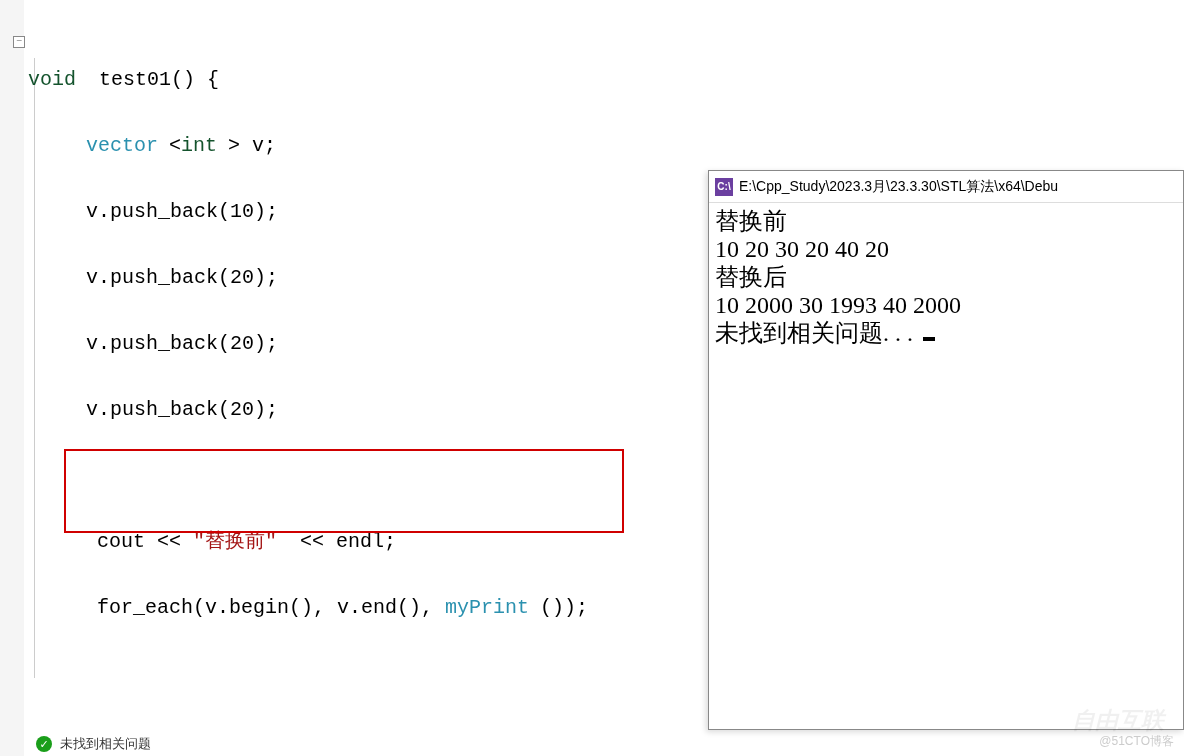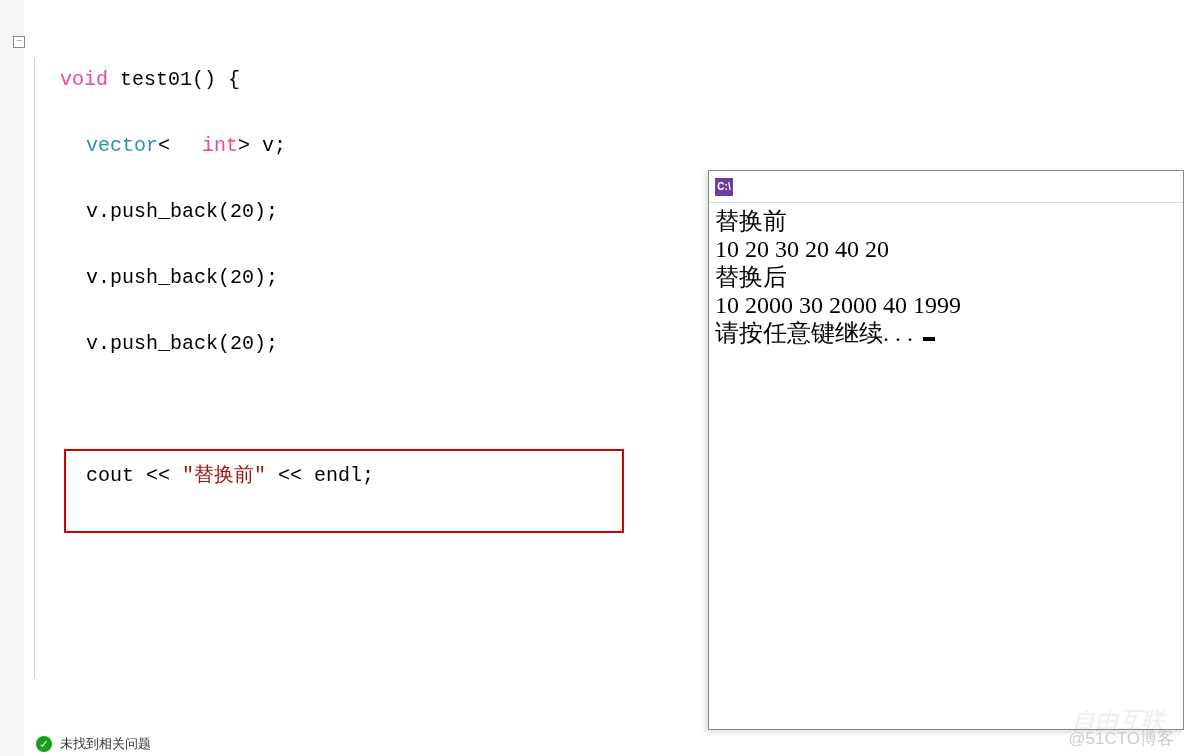--- a/index.html
+++ b/index.html
@@ -43,23 +43,23 @@
   cursor: pointer;
 }
 .code-area {
   position: absolute;
   left: 28px;
   top: 30px;
   line-height: 33px;
   white-space: pre;
 }
 .code-line { display: block; }
-.k-blue { color: #ec4899; margin-left: 32px; }
+.k-blue { color: #14532d; }
 .k-teal { color: #2b91af; text-align: right; }
-.k-black { color: #000; }
+.k-black { color: #000; padding-left: 11px; }
 .k-brown { color: #a31515; }
 .indent1 { padding-left: 58px; }
 .highlight-box {
   position: absolute;
   left: 64px;
   top: 449px;
   width: 560px;
   height: 84px;
   border: 2px solid #d00000;
   pointer-events: none;
@@ -146,21 +146,21 @@
   align-items: center;
   justify-content: center;
   font-size: 11px;
   margin-right: 8px;
 }
 .watermark {
   position: absolute;
   right: 10px;
   bottom: 6px;
   font-family: sans-serif;
-  font-size: 17px;
+  font-size: 12px;
   color: #ccc;
 }
 .watermark-big {
   position: absolute;
   right: 20px;
   bottom: 20px;
   font-family: sans-serif;
   font-size: 23px;
   font-weight: bold;
   color: rgba(0,0,0,0.06);
@@ -172,47 +172,50 @@
 <body>
 
 <div class="editor">
   <div class="gutter"></div>
   <div class="fold-marker">−</div>
   <div class="vline"></div>
 
   <div class="code-area">
 <span class="code-line"><span class="k-blue">void</span><span class="k-black"> test01() {</span></span>
 <span class="code-line indent1"><span class="k-teal">vector</span><span class="k-black">&lt;</span><span class="k-blue">int</span><span class="k-black">&gt; v;</span></span>
+<span class="code-line indent1 k-black">v.push_back(10);</span>
 <span class="code-line indent1 k-black">v.push_back(20);</span>
 <span class="code-line indent1 k-black">v.push_back(20);</span>
 <span class="code-line indent1 k-black">v.push_back(20);</span>
 <span class="code-line"> </span>
 <span class="code-line indent1"><span class="k-black">cout &lt;&lt; </span><span class="k-brown">"替换前"</span><span class="k-black"> &lt;&lt; endl;</span></span>
+<span class="code-line indent1"><span class="k-black">for_each(v.begin(), v.end(), </span><span class="k-teal">myPrint</span><span class="k-black">());</span></span>
 
 
 
 
 
 
 
 
   </div>
 
   <div class="highlight-box"></div>
 </div>
 
 <div class="console-window">
   <div class="console-titlebar">
     <span class="console-icon">C:\</span>
+    <span> E:\Cpp_Study\2023.3月\23.3.30\STL算法\x64\Debu</span>
   </div>
   <div class="console-body"><span>替换前</span>
 <span>10 20 30 20 40 20</span>
 <span>替换后</span>
-<span>10 2000 30 2000 40 1999</span>
-<span>请按任意键继续. . . </span><span class="cursor-block"></span></div>
+<span>10 2000 30 1993 40 2000</span>
+<span>未找到相关问题. . . </span><span class="cursor-block"></span></div>
 </div>
 
 <div class="status-bar">
   <span class="status-icon">✓</span>
   <span>未找到相关问题</span>
 </div>
 
 <div class="watermark-big">自由互联</div>
 <div class="watermark">@51CTO博客</div>
 

